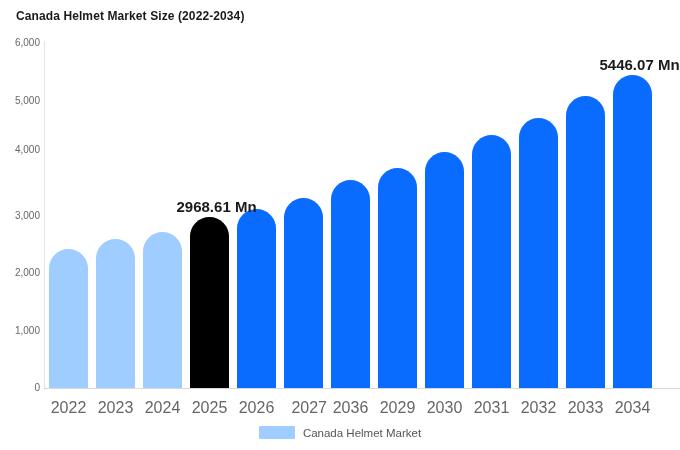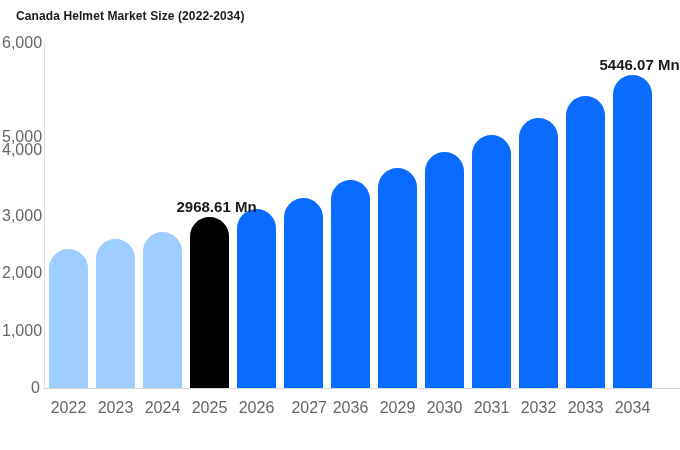--- a/index.html
+++ b/index.html
@@ -49,21 +49,21 @@
     width: 636px;
     height: 1px;
     background: #d8d8d8;
   }
   
   .ytick {
     position: absolute;
     right: 0;
     width: 38px;
     text-align: right;
-    font-size: 16px;
+    font-size: 10px;
     color: #666666;
     line-height: 1;
     transform: translateY(-50%);
   }
   #y-ticks {
     position: absolute;
     left: 0;
     top: 0;
     width: 40px;
     height: 450px;
@@ -137,21 +137,21 @@
 <div id="chart-root">
 
   <div id="chart-title">Canada Helmet Market Size (2022-2034)</div>
 
   <div id="y-ticks">
       <div class="ytick" style="top: 388px;">0</div>
       <div class="ytick" style="top: 330.5px;">1,000</div>
       <div class="ytick" style="top: 273px;">2,000</div>
       <div class="ytick" style="top: 215.5px;">3,000</div>
       <div class="ytick" style="top: 150px;">4,000</div>
-      <div class="ytick" style="top: 100.5px; margin-top: 36px;">5,000</div>
+      <div class="ytick" style="top: 100.5px;">5,000</div>
       <div class="ytick" style="top: 43px;">6,000</div>
     </div>
   <div id="y-axis-line"></div>
   <div id="x-axis-line"></div>
 
   <div id="bars">
       <div class="bar" style="left: 5px; height: 138.977px; background: rgb(159, 205, 255);"></div>
       <div class="bar" style="left: 52px; height: 148.982px; background: rgb(159, 205, 255);"></div>
       <div class="bar" style="left: 99px; height: 155.998px; background: rgb(159, 205, 255);"></div>
       <div class="bar" style="left: 146px; height: 170.695px; background: rgb(0, 0, 0);"></div>
@@ -174,16 +174,20 @@
       <div class="xtick" style="left: 236px; text-align: right;">2027</div>
       <div class="xtick" style="left: 283px;">2036</div>
       <div class="xtick" style="left: 330px;">2029</div>
       <div class="xtick" style="left: 377px;">2030</div>
       <div class="xtick" style="left: 424px;">2031</div>
       <div class="xtick" style="left: 471px;">2032</div>
       <div class="xtick" style="left: 518px;">2033</div>
       <div class="xtick" style="left: 565px;">2034</div>
     </div>
 
+  <div id="legend">
+    <span id="legend-swatch"></span>
+    <span id="legend-label">Canada Helmet Market</span>
+  </div>
 
 <div class="datalabel" style="top: 199.305px; left: 176.5px;">2968.61 Mn</div>
     <div class="datalabel" style="top: 56.851px; left: 599.5px;">5446.07 Mn</div>
   </div>
 
 </body></html>

